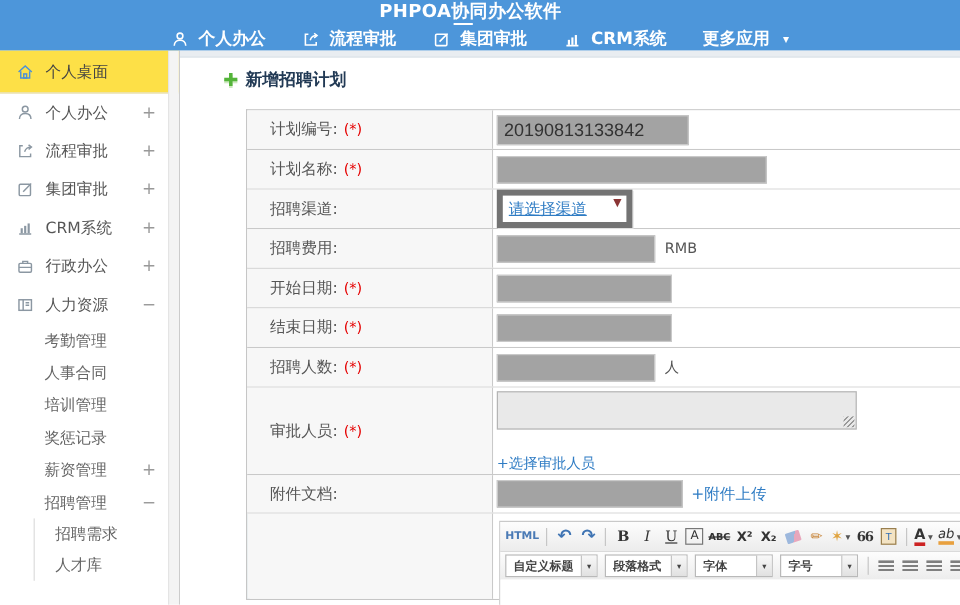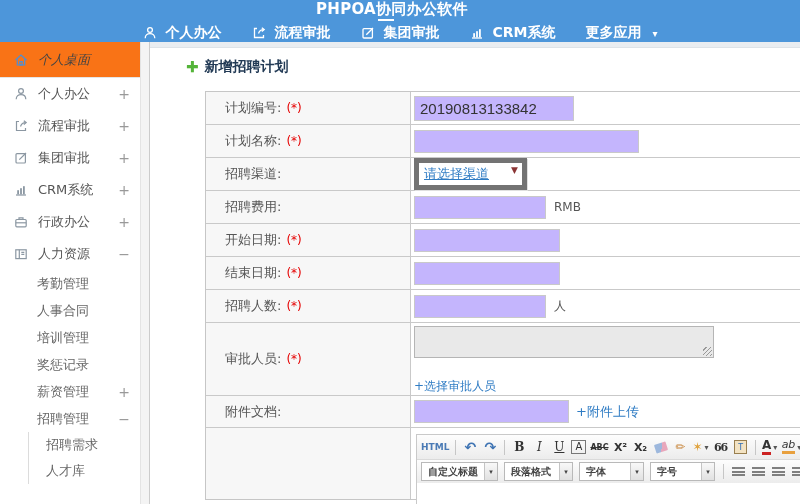--- a/index.html
+++ b/index.html
@@ -13,21 +13,21 @@
   .topmenu { display:flex; align-items:center; gap:30px; font-size:14px; font-weight:600; }
   .mitem { display:flex; align-items:center; gap:7px; cursor:pointer; white-space:nowrap; }
   .micon { width:16px; height:16px; display:flex; align-items:center; }
   .micon svg { width:16px; height:16px; stroke:#fff; fill:none; stroke-width:1.3; }
   .mcaret { font-size:10px; margin-left:4px; }
 
   
   .sidebar { position:absolute; top:42px; left:0; width:150px; height:462px; background:#fff; border-right:1px solid #cccccc; z-index:10; }
   .scrolltrack { position:absolute; top:0; right:0; width:9px; height:100%; background:#f4f4f4; border-left:1px solid #e4e4e4; }
   .sitem { height:32px; display:flex; align-items:center; padding-left:13px; color:#555; font-size:13px; position:relative; cursor:pointer; }
-  .sitem.active { height:36px; background:#f97316; border-bottom:1px solid #e5e5e5; color:#444;font-style:italic; }
+  .sitem.active { height:36px; background:#fde047; border-bottom:1px solid #e5e5e5; color:#444; }
   .sicon { width:17px; height:16px; margin-right:8px; display:flex; align-items:center; }
   .sicon svg { width:16px; height:16px; stroke:#8b97a2; fill:none; stroke-width:1.2; }
   .sitem.active .sicon svg { stroke:#4a90d9; }
   .expander { position:absolute; right:19px; color:#999; font-size:14px; font-weight:400; }
   .sub { height:27px; display:flex; align-items:center; padding-left:37px; font-size:13px; color:#666; position:relative; cursor:pointer; }
   .subsub-group { margin-left:28px; border-left:1px solid #dcdcdc; }
   .subsub { height:26px; display:flex; align-items:center; padding-left:17px; font-size:13px; color:#666; cursor:pointer; }
 
   
   .content { position:absolute; top:42px; left:150px; width:650px; height:462px; background:#fff; }
@@ -37,21 +37,21 @@
   .pagetitle h1 { font-size:14px; color:#223a55; font-weight:bold; }
 
   
   .formtable { margin:15px 0 0 55px; width:660px; border:1px solid #c6c6c6; border-right:none; }
   .frow { display:flex; border-bottom:1px solid #c9c9c9; }
   .frow:last-child { border-bottom:none; }
   .fl { width:205px; min-width:205px; background:#f7f7f7; border-right:1px solid #c9c9c9; display:flex; align-items:center; padding-left:19px; color:#555; font-size:13px; gap:5px; }
   .req { color:#e50000; font-size:12px; }
   .fv { flex:1; display:flex; align-items:center; padding-left:3px; background:#fff; }
   .h34 { height:33px; }
-  .ti { border:1px solid #c9c9c9; height:23px; padding:0 5px; font-size:13px; color:#333; outline:none; background:#c4b5fd; }
+  .ti { border:1px solid #c9c9c9; height:23px; padding:0 5px; font-size:13px; color:#333; outline:none; background:#a3a3a3; }
   .w160 { width:160px; font-size:15px; height:25px; }
   .w222 { width:225px; }
   .w130 { width:132px; }
   .w145 { width:146px; }
   .w155 { width:155px; }
   .suffix { margin-left:8px; color:#555; font-size:12px; }
   .select-box { display:inline-flex; align-items:flex-start; border:5px solid #737373; background:#fff; padding:2px 4px 2px 5px; gap:22px; cursor:pointer; box-shadow:1px 1px 0 #e0e0e0; }
   .sel-text { color:#2f7cc4; text-decoration:underline; font-size:13px; }
   .sel-caret { color:#8b3535; font-size:9px; }
   .cell-col { flex-direction:column; align-items:flex-start; justify-content:center; }

